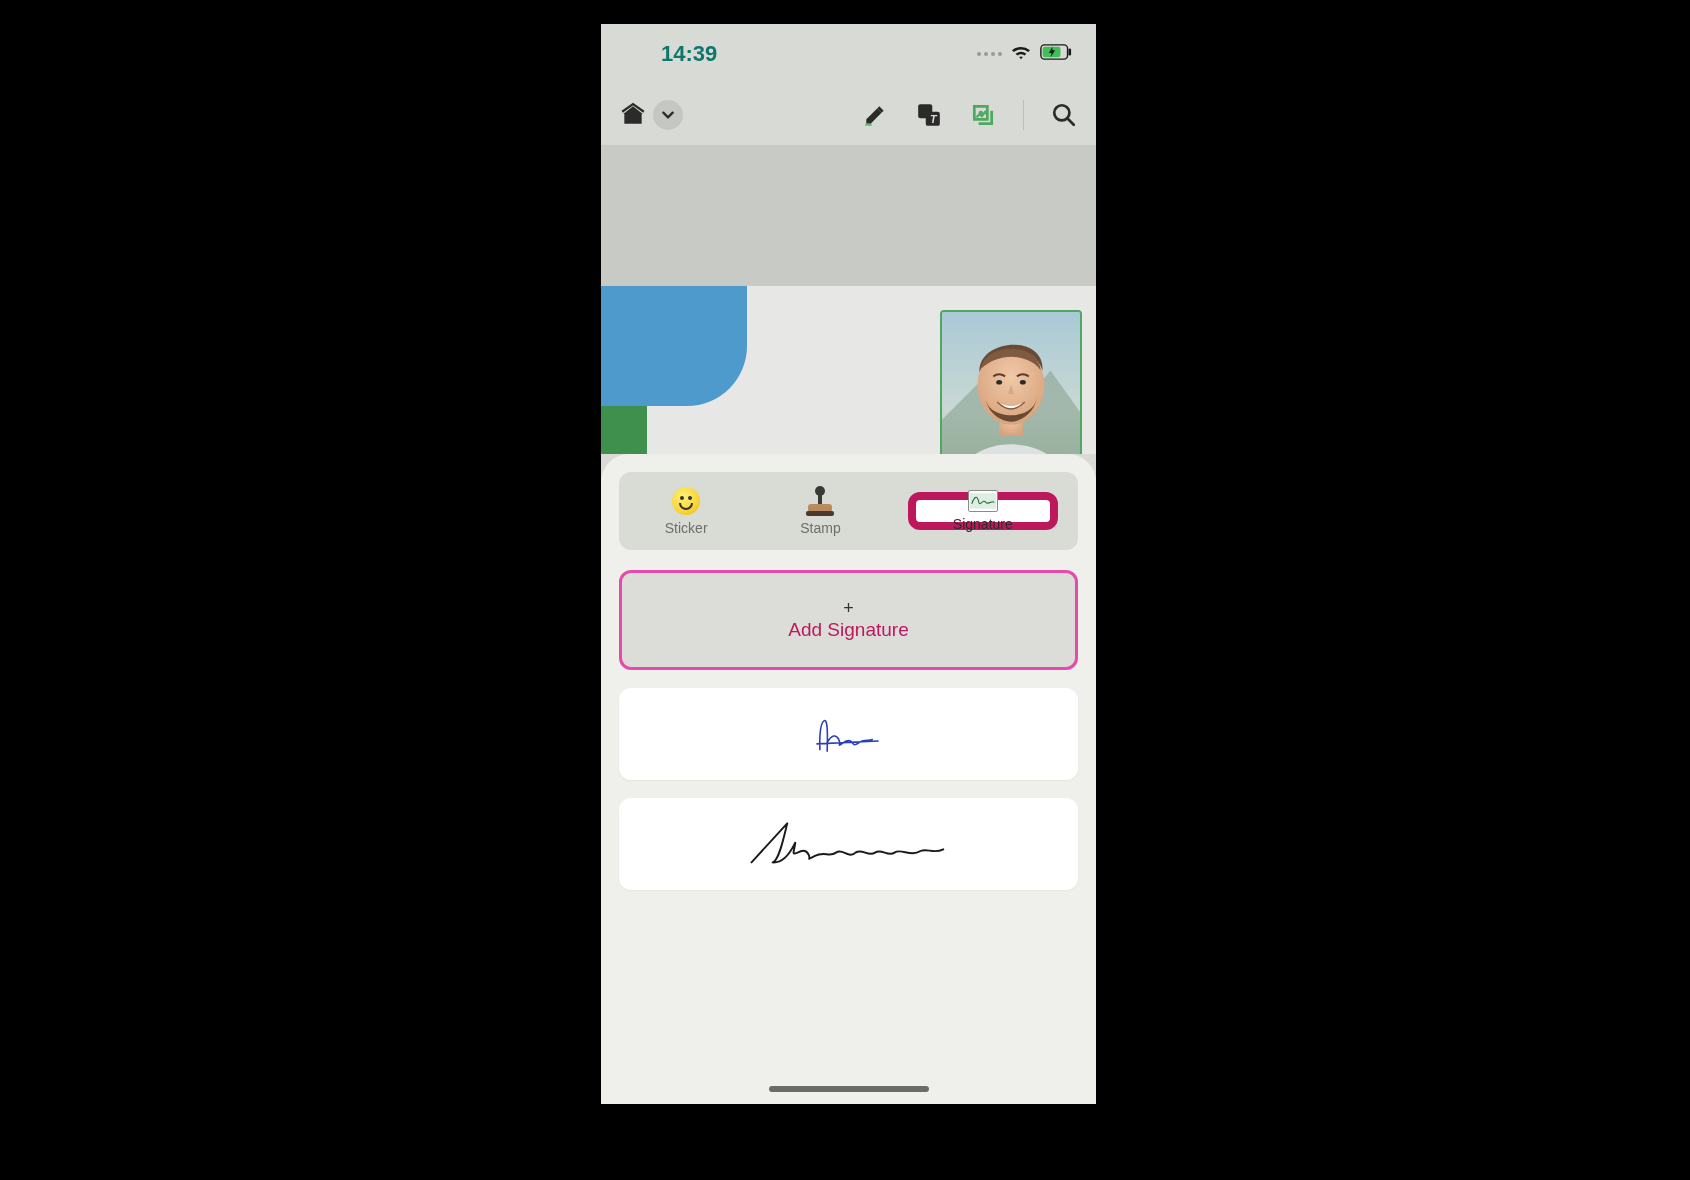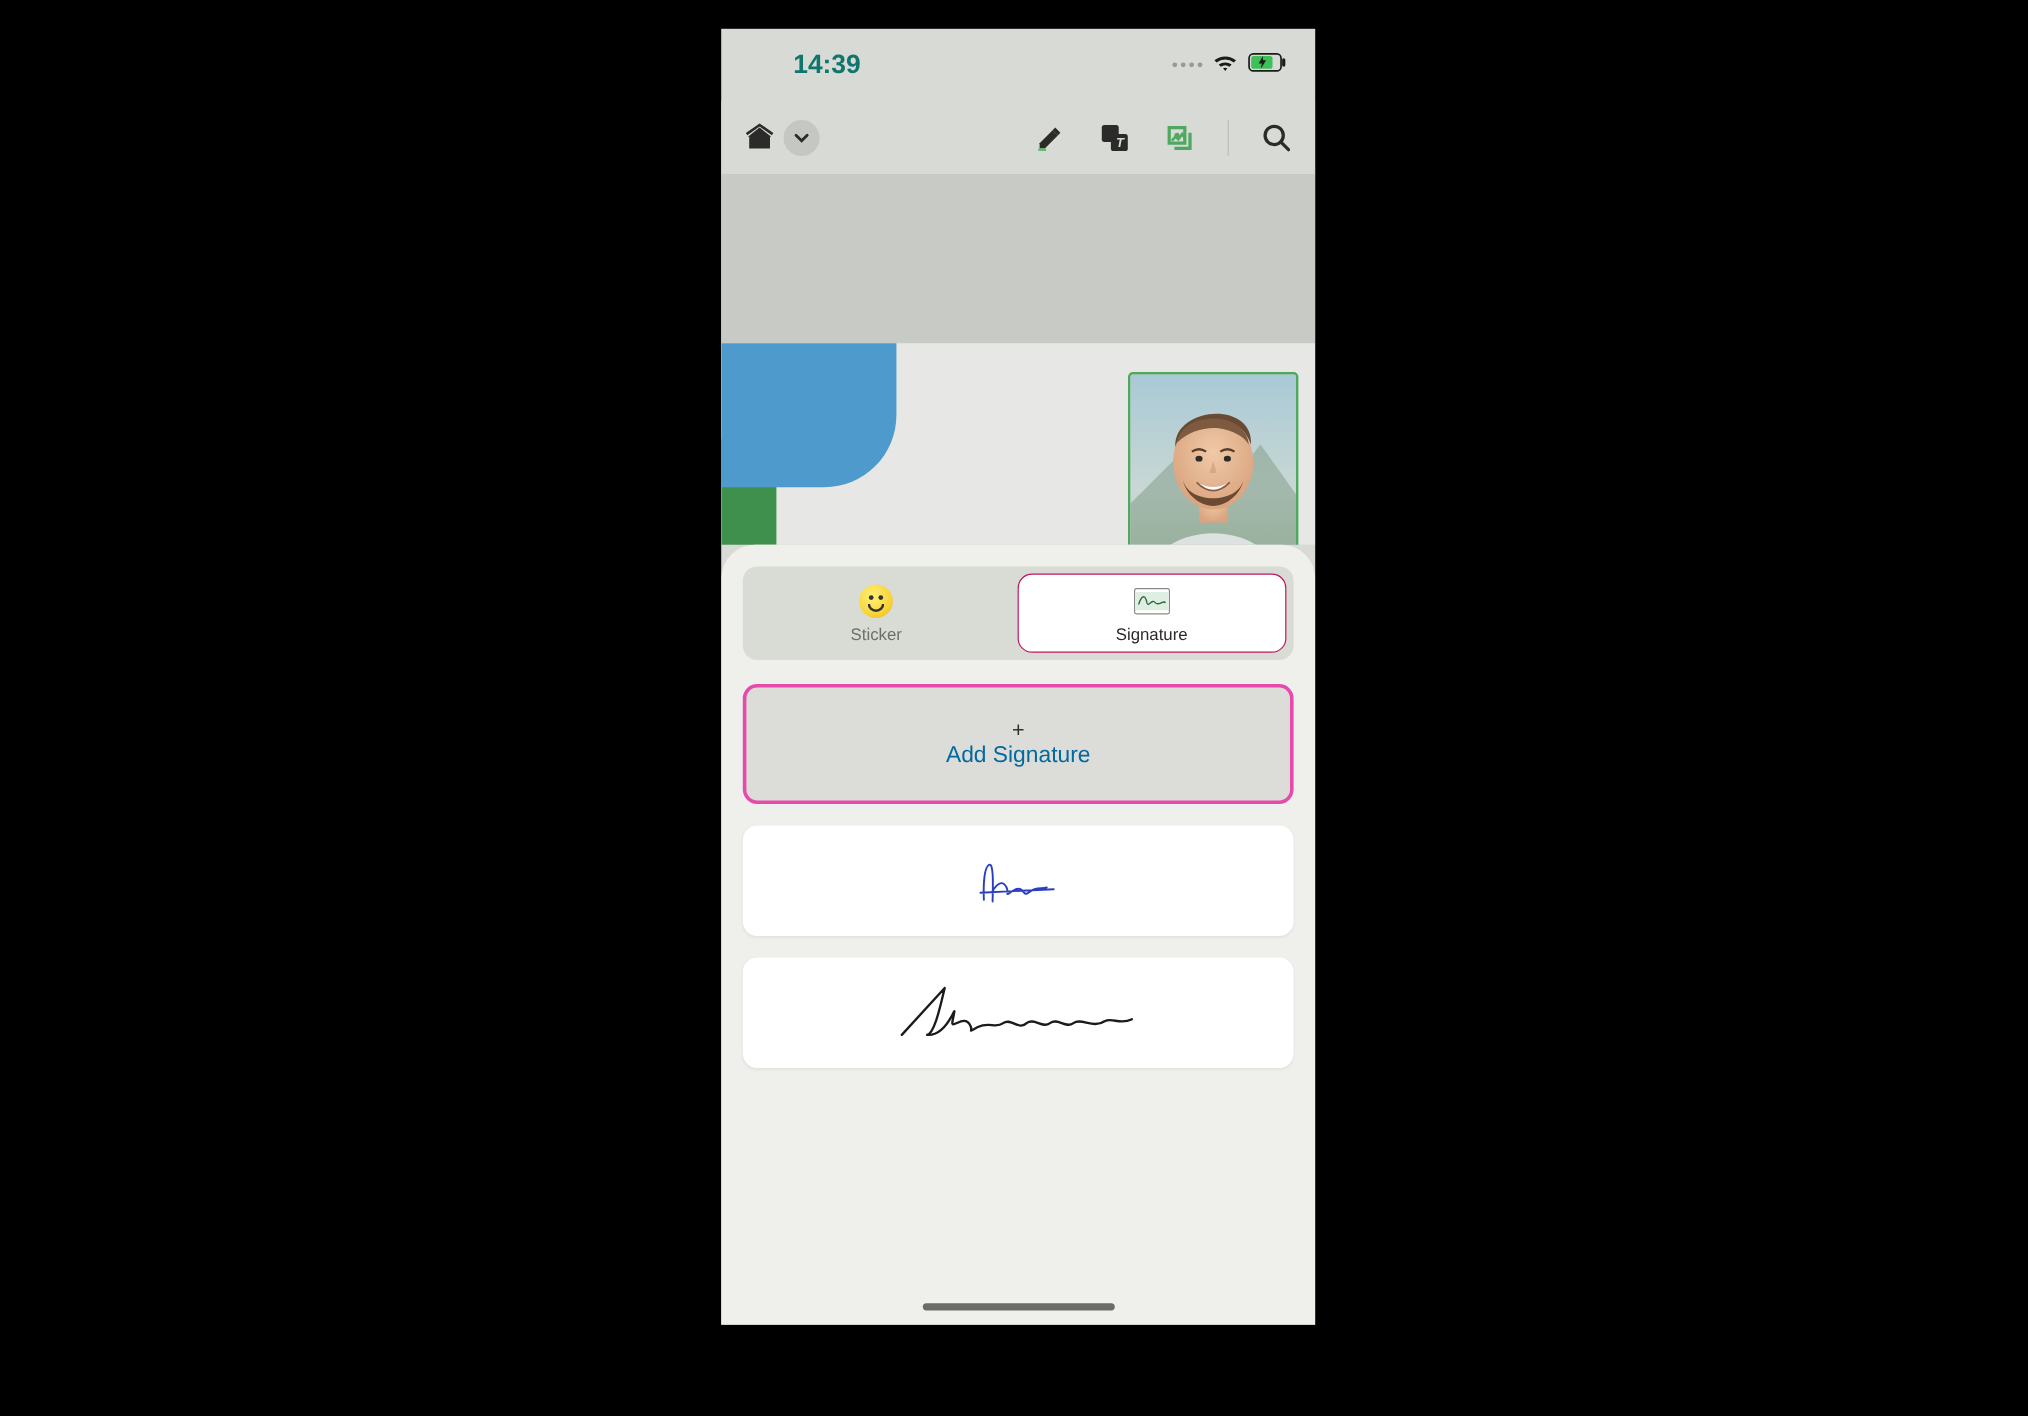--- a/index.html
+++ b/index.html
@@ -174,23 +174,23 @@
     cursor: pointer;
     position: relative;
   }
   .tab .tab-icon { width: 30px; height: 30px; display:flex; align-items:center; justify-content:center; }
   .tab-label {
     font-size: 14px;
     color: #6d6f6a;
   }
   .tab.active {
     background: #fff;
-    border: 1px solid #be185d;
+    border: 8px solid #be185d;
     border-radius: 12px;
-    margin: 6px;
+    margin: 20px;
   }
   .tab.active .tab-label { color: #2a2a2a; }
   .tab.active .tab-icon { }
 
   
   .add-sig {
     margin-top: 20px;
     width: 100%;
     height: 100px;
     border: 3px solid #e64bac;
@@ -203,21 +203,21 @@
     gap: 2px;
     cursor: pointer;
   }
   .add-sig .plus {
     font-size: 18px;
     color: #333;
     line-height: 1;
   }
   .add-sig .add-label {
     font-size: 19px;
-    color: #0369a1;
+    color: #be185d;
   }
 
   .sig-card {
     margin-top: 18px;
     width: 100%;
     height: 92px;
     background: #fff;
     border-radius: 12px;
     box-shadow: 0 1px 2px rgba(0,0,0,0.05);
     display:flex; align-items:center; justify-content:center;
@@ -425,20 +425,31 @@
 
       <div class="tabs">
         <div class="tab">
           <div class="tab-icon">
             <div class="smiley">
                 <div class="mouth"></div>
               </div>
           </div>
           <div class="tab-label">Sticker</div>
         </div>
+        <div class="tab">
+          <div class="tab-icon">
+            <div class="stamp-icon">
+              <div class="head"></div>
+                <div class="neck"></div>
+                <div class="base"></div>
+                <div class="pad"></div>
+            </div>
+          </div>
+          <div class="tab-label">Stamp</div>
+        </div>
         <div class="tab active">
           <div class="tab-icon">
             <div class="sig-tab-icon">
               <svg viewBox="0 0 40 24">
                 <rect x="1" y="1" width="38" height="22" fill="#dfeee3"></rect>
                 <path d="M4 16 C 8 4, 12 4, 14 14 C 16 20, 20 8, 24 14 C 28 18, 34 10, 36 14" stroke="#2b6b3a" stroke-width="1.6" fill="none"></path>
               </svg>
             </div>
           </div>
           <div class="tab-label">Signature</div>

